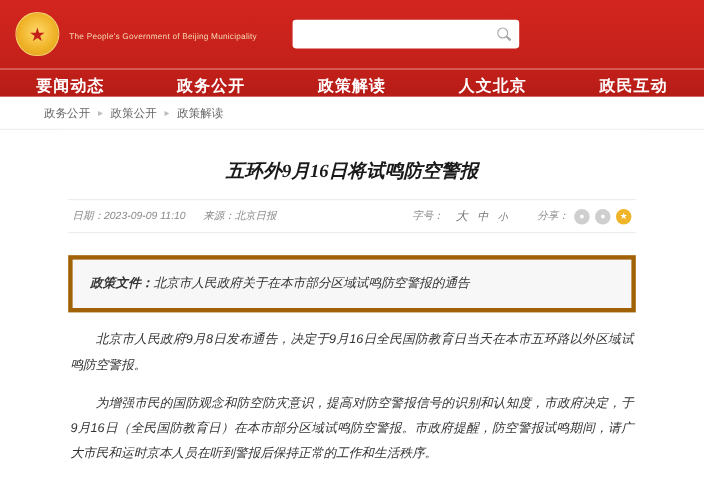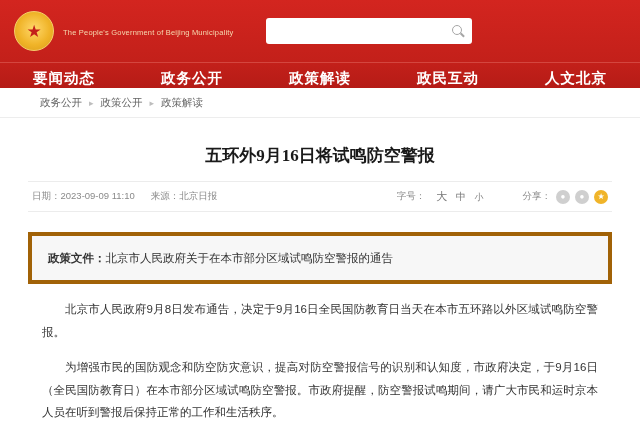--- a/index.html
+++ b/index.html
@@ -94,41 +94,41 @@
   .crumbbar {
     height: 30px; display: flex; align-items: center;
     padding: 0 40px; font-size: 10.5px; color: #666;
     border-bottom: 1px solid #ededed; background: #fff;
   }
   .crumbbar .sep { margin: 0 7px; color: #bdbdbd; font-size: 9px; }
   .crumbbar a { color: #666; text-decoration: none; }
   .crumbbar .cur { color: #666; }
 
   
-  .wrap { padding: 0 22px; }
+  .wrap { padding: 0 56px; font-style: italic; }
   .card { background: #fff; padding-top: 16px; }
   .art-title {
     text-align: center; font-size: 17px; font-weight: bold; color: #1a1a1a;
     font-family: "Liberation Serif","DejaVu Serif",serif;
     padding: 10px 0 14px;
   }
   .meta {
     display: flex; align-items: center;
     font-size: 9.5px; color: #8a8a8a;
     border-top: 1px solid #ececec; border-bottom: 1px solid #ececec;
     padding: 7px 4px; margin: 0 6px;
   }
   .meta .left { display: flex; gap: 16px; align-items: flex-end; }
   .meta .right { margin-left: auto; display: flex; align-items: center; gap: 5px; }
   .meta .fs { margin-left: 0; }
   .meta .size-opts span { margin-left: 6px; color: #777; }
   .meta .size-opts .big { font-size: 11px; }
   .meta .size-opts .mid { font-size: 10px; }
   .meta .size-opts .sml { font-size: 9px; }
-  .meta .share-label { margin-left: 34px; }
+  .meta .share-label { margin-left: 22px; }
   .dot {
     width: 14px; height: 14px; border-radius: 50%;
     display: inline-block; font-size: 8px; color: #fff;
     text-align: center; line-height: 14px;
   }
   .dot.g { background: #cfcfcf; }
   .dot.w { background: #cfcfcf; }
   .dot.y { background: #f0b429; }
 
   
@@ -138,21 +138,21 @@
     border: 4px solid #a16207;
     padding: 13px 16px;
     font-size: 11.5px; color: #333; line-height: 1.6;
   }
   .notice .lbl { font-weight: bold; }
   .notice a { color: #333; text-decoration: none; }
 
   
   .body { padding: 14px 8px 0; }
   .body p {
-    margin: 0 12px 13px;
+    margin: 0 0 13px;
     text-indent: 2em;
     font-size: 11.5px;
     line-height: 1.95;
     color: #333;
     text-align: justify;
     font-family: "Liberation Sans","DejaVu Sans",sans-serif;
   }
 </style>
 </head>
 <body>
@@ -169,22 +169,22 @@
     <input type="text" placeholder="" style="">
     <span class="mag"></span>
   </div>
 
 </div>
 
 <div class="nav">
   <div class="item">要闻动态</div>
   <div class="item">政务公开</div>
   <div class="item">政策解读</div>
+  <div class="item">人文北京</div>
   <div class="item">政民互动</div>
-  <div class="item">人文北京</div>
 </div>
 
 <div class="crumbbar">
   <a href="#">政务公开</a>
   <span class="sep">▸</span>
   <a href="#">政策公开</a>
   <span class="sep">▸</span>
   <span class="cur">政策解读</span>
 </div>
 

